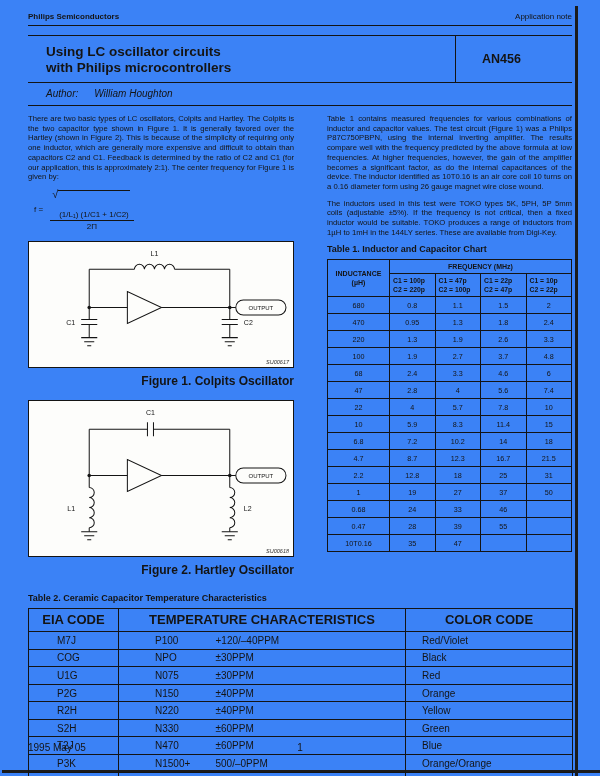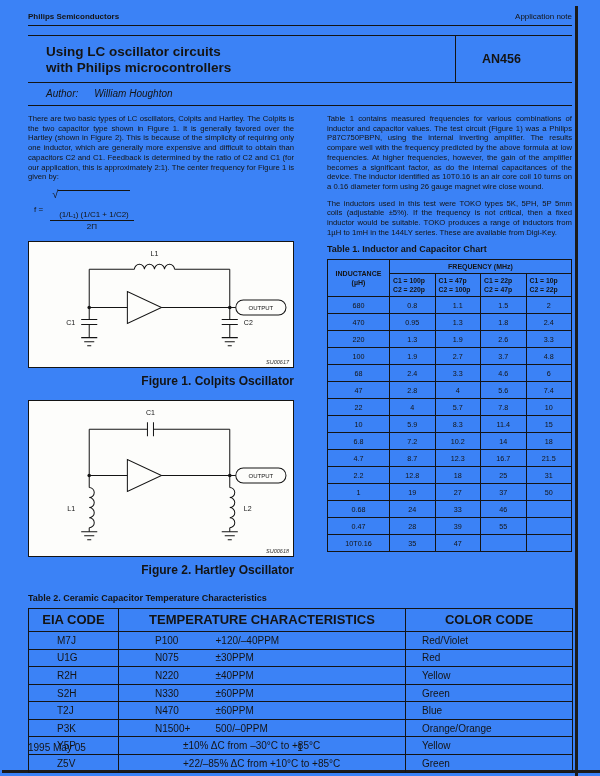--- a/index.html
+++ b/index.html
@@ -317,24 +317,36 @@
             </tr>
           </thead>
         <tbody id="t2-body">
             <tr>
               <td class="c-eia">M7J</td>
               <td class="c-tc1">P100</td>
               <td class="c-tc2">+120/–40PPM</td>
               <td class="c-color">Red/Violet</td>
             </tr>
             <tr>
+              <td class="c-eia">COG</td>
+              <td class="c-tc1">NPO</td>
+              <td class="c-tc2">±30PPM</td>
+              <td class="c-color">Black</td>
+            </tr>
+            <tr>
               <td class="c-eia">U1G</td>
               <td class="c-tc1">N075</td>
               <td class="c-tc2">±30PPM</td>
               <td class="c-color">Red</td>
+            </tr>
+            <tr>
+              <td class="c-eia">P2G</td>
+              <td class="c-tc1">N150</td>
+              <td class="c-tc2">±40PPM</td>
+              <td class="c-color">Orange</td>
             </tr>
             <tr>
               <td class="c-eia">R2H</td>
               <td class="c-tc1">N220</td>
               <td class="c-tc2">±40PPM</td>
               <td class="c-color">Yellow</td>
             </tr>
             <tr>
               <td class="c-eia">S2H</td>
               <td class="c-tc1">N330</td>

